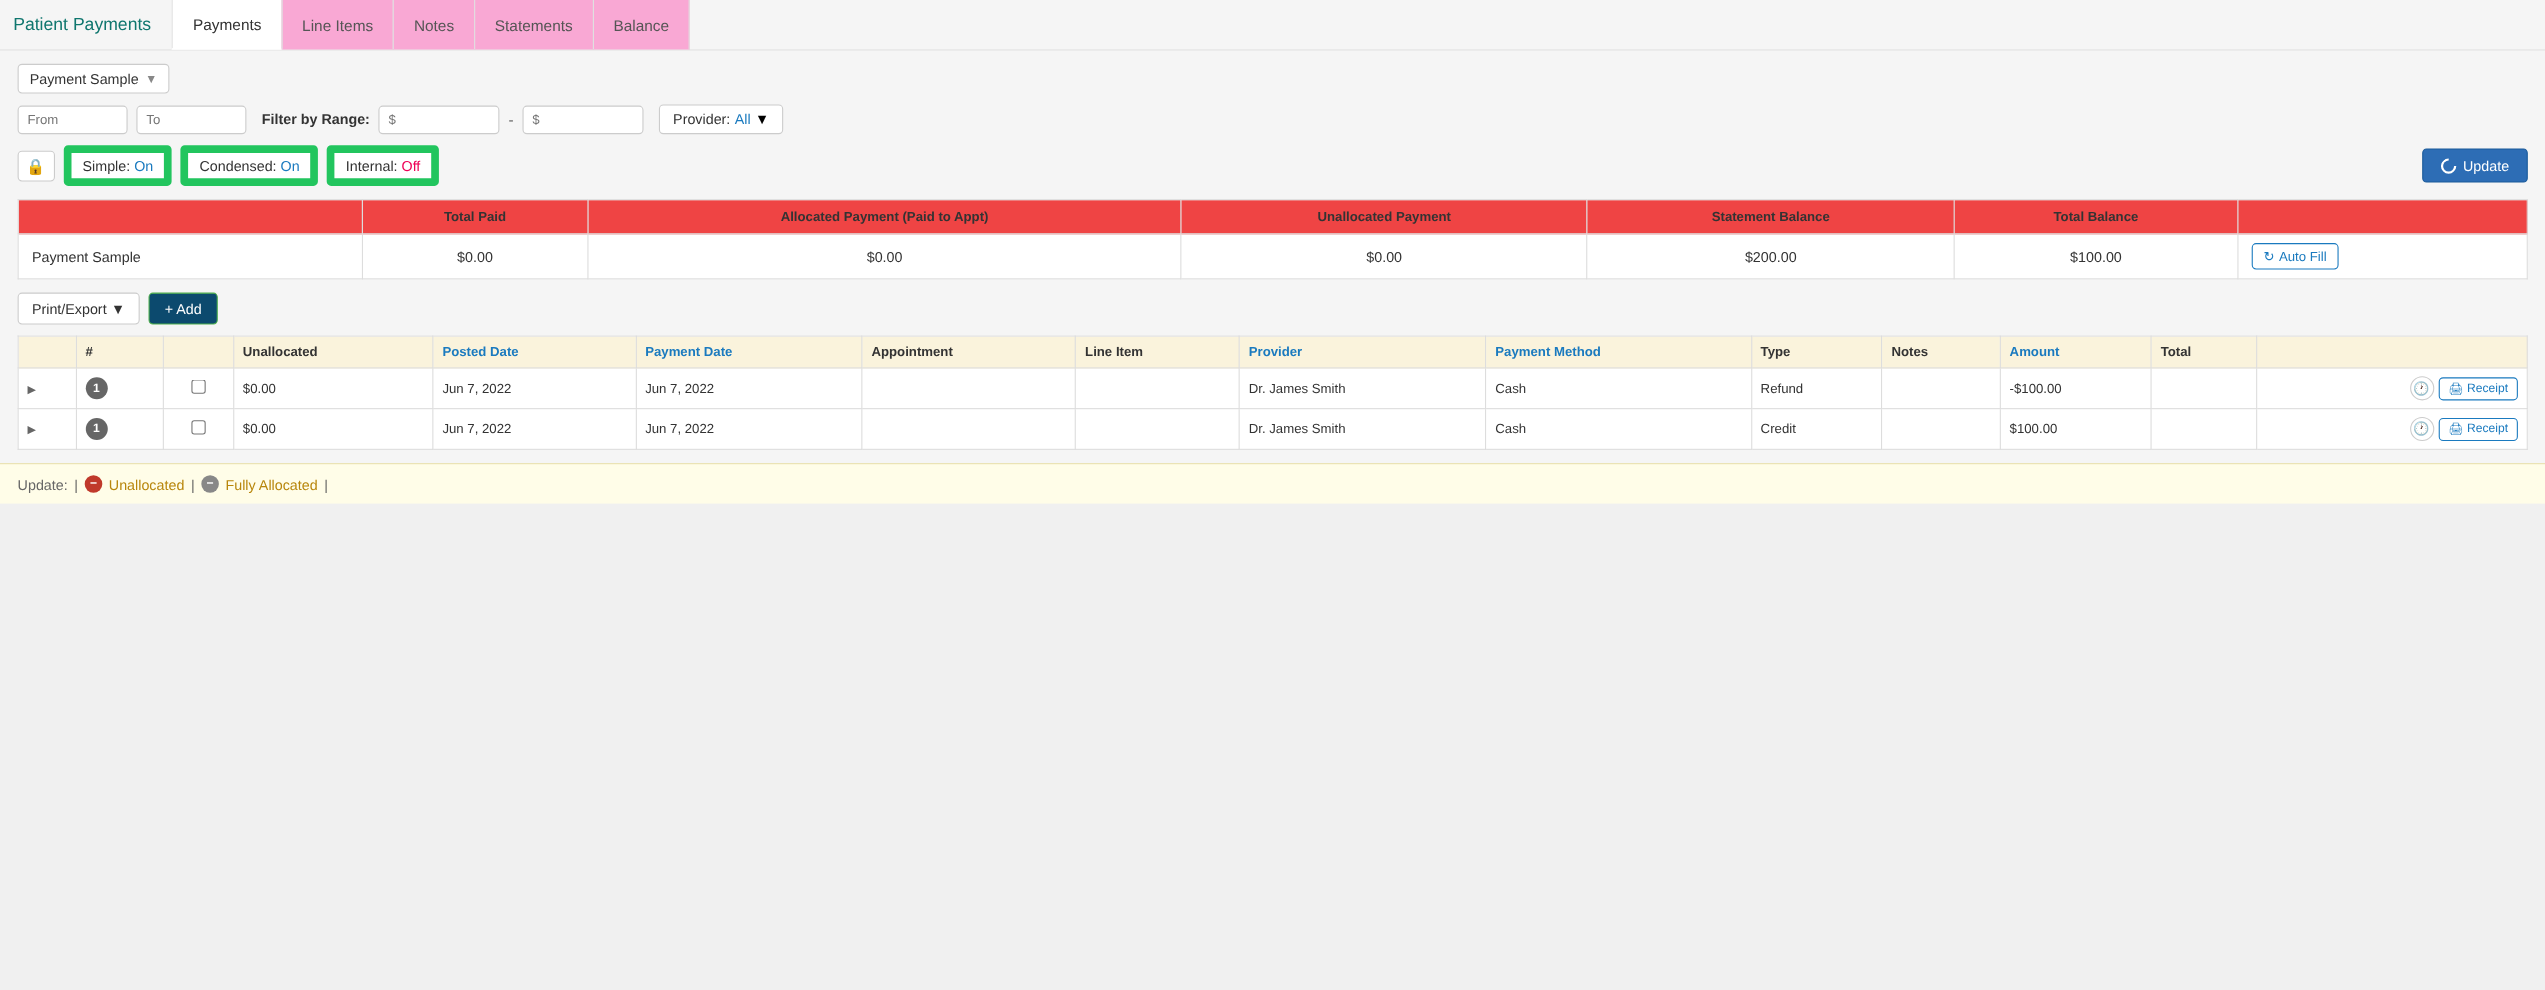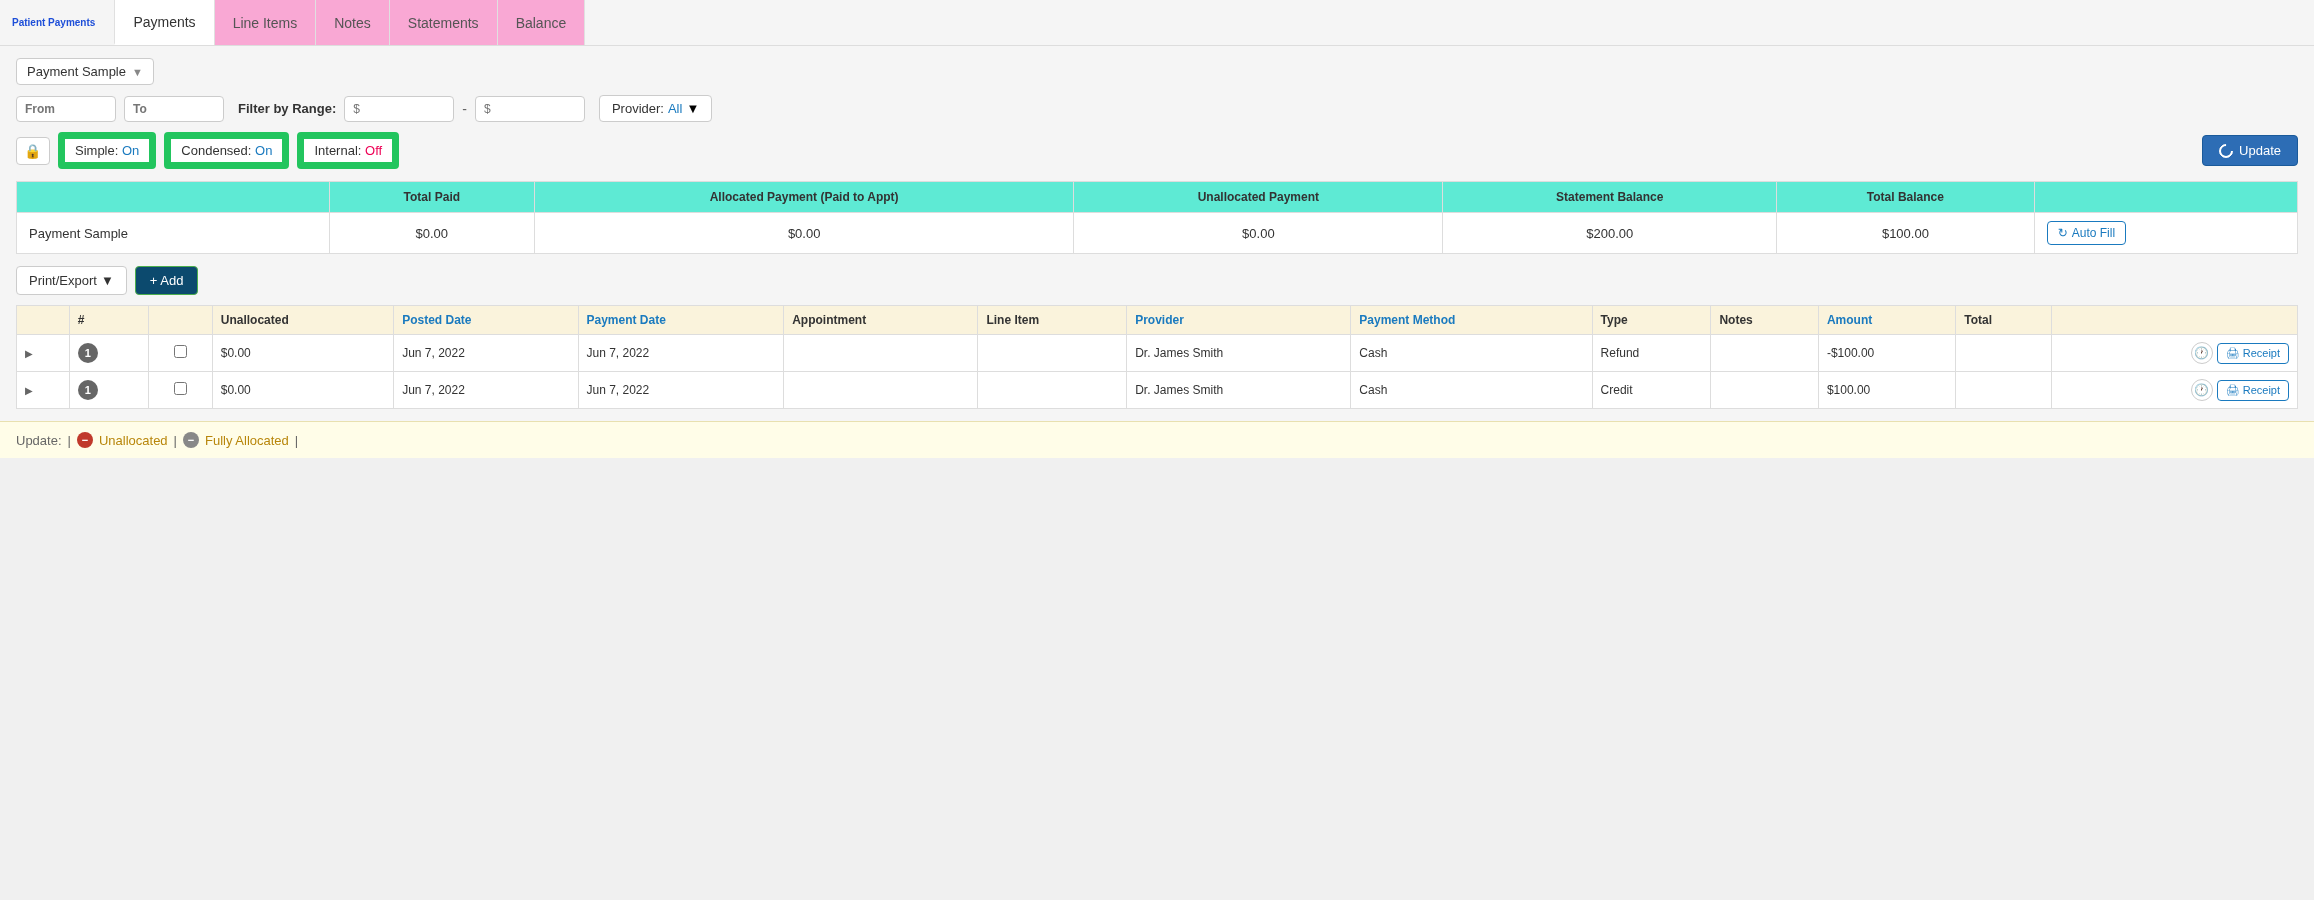--- a/index.html
+++ b/index.html
@@ -1,51 +1,51 @@
 <!DOCTYPE html>
 <html><head>
   <meta charset="utf-8">
   <style>
     * { box-sizing: border-box; margin: 0; padding: 0; }
     body { font-family: -apple-system, BlinkMacSystemFont, 'Segoe UI', Arial, sans-serif; font-size: 13px; background: #f0f0f0; color: #333; }
 
     
     .top-nav { display: flex; align-items: center; background: #f5f5f5; border-bottom: 1px solid #ddd; padding: 0 12px; height: 46px; }
-    .app-title { font-size: 10px; color: #1d4ed8; margin-right: 20px; font-weight: bold; white-space: nowrap; }
+    .app-title { font-size: 16px; color: #0f766e; margin-right: 20px; font-weight: normal; white-space: nowrap; }
     .nav-tabs { display: flex; height: 100%; }
     .nav-tab { display: flex; align-items: center; padding: 0 18px; height: 100%; cursor: pointer; font-size: 14px; color: #555; border-right: 1px solid #e0e0e0; border-left: 1px solid #e0e0e0; margin-left: -1px; background: #f9a8d4; }
     .nav-tab.active { background: white; border-bottom: 2px solid white; color: #333; font-weight: 500; }
 
     
     .content { background: #f5f5f5; padding: 12px 16px; }
 
     
     .filter-row { display: flex; align-items: center; gap: 8px; margin-bottom: 10px; flex-wrap: wrap; }
     .dropdown-btn { display: flex; align-items: center; gap: 6px; padding: 5px 10px; background: white; border: 1px solid #ccc; border-radius: 4px; cursor: pointer; font-size: 13px; color: #333; }
     .dropdown-btn .arrow { color: #888; font-size: 11px; }
-    .date-input { padding: 5px 8px; border: 1px solid #ccc; border-radius: 4px; font-size: 12px; width: 100px; color: #ef4444; background: white; font-weight: bold; }
+    .date-input { padding: 5px 8px; border: 1px solid #ccc; border-radius: 4px; font-size: 12px; width: 100px; color: #ef4444; background: white; }
     .filter-label { font-size: 13px; font-weight: 600; color: #333; white-space: nowrap; margin-left: 6px; }
     .range-input { padding: 5px 8px; border: 1px solid #ccc; border-radius: 4px; font-size: 12px; width: 110px; color: #666; background: white; }
     .range-sep { font-size: 14px; color: #666; }
     .provider-btn { display: flex; align-items: center; gap: 4px; padding: 5px 12px; background: white; border: 1px solid #ccc; border-radius: 4px; cursor: pointer; font-size: 13px; margin-left: 6px; }
     .provider-btn .provider-label { color: #333; }
     .provider-btn .provider-value { color: #1a7abf; font-weight: 500; }
 
     
     .toggle-row { display: flex; align-items: center; gap: 8px; margin-bottom: 12px; }
     .lock-btn { display: flex; align-items: center; justify-content: center; width: 34px; height: 28px; background: white; border: 1px solid #ccc; border-radius: 4px; cursor: pointer; font-size: 14px; }
     .toggle-btn { padding: 4px 10px; background: white; border: 7px solid #22c55e; border-radius: 4px; cursor: pointer; font-size: 13px; color: #333; }
     .toggle-btn .on { color: #1a7abf; font-weight: 500; }
     .toggle-btn .off { color: #e05; font-weight: 500; }
     .update-btn { margin-left: auto; display: flex; align-items: center; gap: 6px; padding: 7px 16px; background: #2d6db5; border: 1px solid #1a5a9a; border-radius: 4px; cursor: pointer; font-size: 13px; color: white; font-weight: 500; justify-content: flex-end; }
     .update-btn .refresh-icon { display: inline-block; width: 14px; height: 14px; border: 2px solid white; border-radius: 50%; border-top-color: transparent; transform: rotate(45deg); }
 
     
     .summary-table { width: 100%; border-collapse: collapse; background: white; border: 1px solid #ddd; margin-bottom: 12px; }
-    .summary-table th { background: #5eead4; border: 1px solid #ddd; padding: 8px 12px; font-size: 12px; font-weight: 600; text-align: center; }
+    .summary-table th { background: #ef4444; border: 1px solid #ddd; padding: 8px 12px; font-size: 12px; font-weight: 600; text-align: center; }
     .summary-table td { border: 1px solid #ddd; padding: 8px 12px; font-size: 13px; text-align: center; }
     .summary-table td:first-child { text-align: left; }
     .autofill-btn { display: flex; align-items: center; gap: 4px; padding: 4px 10px; background: white; border: 1px solid #1a7abf; border-radius: 4px; cursor: pointer; font-size: 12px; color: #1a7abf; white-space: nowrap; }
 
     
     .action-row { display: flex; align-items: center; gap: 8px; margin-bottom: 10px; }
     .print-btn { display: flex; align-items: center; gap: 4px; padding: 6px 12px; background: white; border: 1px solid #ccc; border-radius: 4px; cursor: pointer; font-size: 13px; color: #333; }
     .add-btn { display: flex; align-items: center; gap: 4px; padding: 6px 14px; background: #0c4a6e; border: 1px solid #4cae4c; border-radius: 4px; cursor: pointer; font-size: 13px; color: white; font-weight: 500; }
 
     

